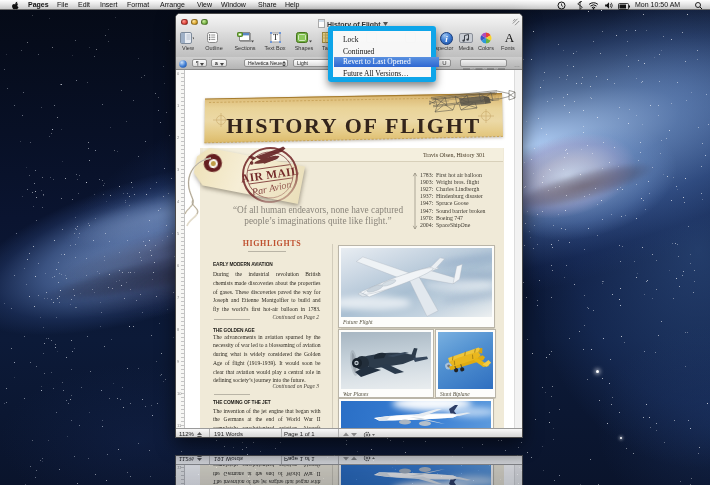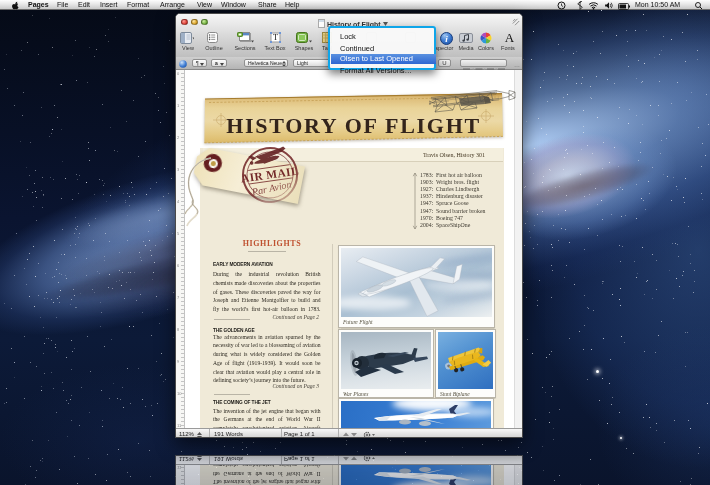--- a/index.html
+++ b/index.html
@@ -103,22 +103,22 @@
 .cont{position:absolute;left:37px;width:106px;text-align:right;font-family:"Liberation Serif",serif;font-style:italic;font-size:5.5px;color:#46423a;}
 .pbox{position:absolute;background:#fdfdfb;border:0.5px solid #bab5a8;box-shadow:0 0.5px 1px rgba(0,0,0,.15);}
 .photo{position:absolute;overflow:hidden;}
 .cl{position:absolute;border-radius:50%;filter:blur(3px);}
 .cap{position:absolute;left:4px;font-family:"Liberation Serif",serif;font-style:italic;font-size:5.5px;color:#55503f;}
 
 #sbar{position:absolute;left:0;top:414px;width:348px;height:11px;
  background:linear-gradient(#f8f8f8,#cdcdcd);border-top:1px solid #9a9a9a;box-sizing:border-box;font-size:6px;color:#222;}
 .sdiv{position:absolute;top:0;width:1px;height:11px;background:#b0b0b0;}
 
-#menu{position:absolute;left:328px;top:26px;width:108px;height:44px;background:rgba(249,249,249,.96);
- border:2px solid #0ea5e9;border-radius:3px;box-shadow:0 4px 9px rgba(0,0,0,.5);box-sizing:border-box;z-index:60;}
+#menu{position:absolute;left:328px;top:26px;width:108px;height:56px;background:rgba(249,249,249,.96);
+ border:5px solid #0ea5e9;border-radius:3px;box-shadow:0 4px 9px rgba(0,0,0,.5);box-sizing:border-box;z-index:60;font-family:Liberation Serif, serif;}
 .mitem{position:absolute;left:1px;width:105px;height:10px;line-height:10px;font-size:7.5px;color:#111;padding-left:9px;box-sizing:border-box;}
 #mhl{background:linear-gradient(#5a91e0,#2e67d2);color:#fff;}
 </style></head>
 <body>
 <div id="desk">
   <div class="gal" id="g6"></div>
     <div class="gal" id="g7"></div>
     <div class="gal" id="g9"></div>
     <div class="gal" id="g11"></div>
     <div class="gal" id="g12"></div>
@@ -390,20 +390,21 @@
       <text x="30" y="33.5" text-anchor="middle" font-family="Liberation Serif" font-weight="bold" font-size="11.5" fill="#6d1f21" letter-spacing="0.4">AIR MAIL</text>
       <text x="30" y="46.5" text-anchor="middle" font-family="Liberation Serif" font-style="italic" font-size="10" fill="#6d1f21" transform="rotate(-4 30 46.5)">Par Avion</text>
   </svg></div>
   <svg id="string" width="42" height="76" viewBox="0 0 42 76">
     <g fill="none">
     <path d="M32,4 C20,6 12,14 10,24 C8,34 12,40 14,46 C16,52 8,54 6,60 M14,46 C10,52 22,54 18,60 C16,64 10,66 8,72" stroke="#e3dccb" stroke-width="1.7"></path>
     <path d="M32,4 C20,6 12,14 10,24 C8,34 12,40 14,46" stroke="#8a8274" stroke-width="0.6"></path>
     <path d="M14,46 C16,52 8,54 6,60 M14,46 C10,52 22,54 18,60" stroke="#8a8274" stroke-width="0.5"></path>
     </g>
   </svg>
+  <div id="quote">“Of all human endeavors, none have captured<br>people’s imaginations quite like flight.”</div>
   <div id="hl">HIGHLIGHTS</div>
   <div class="divider" style="left:72px;top:181px;width:38px"></div>
   <svg id="tline" width="8" height="62" viewBox="0 0 8 62">
           <path d="M4,3 V59M4,3 L2.2,6.2M4,3 L5.8,6.2M4,59 L2.2,55.8M4,59 L5.8,55.8" stroke="#8f897b" stroke-width="0.7" fill="none"></path>
         </svg>
   <div id="tltext">1783:&nbsp; First hot air balloon<br>1903:&nbsp; Wright bros. flight<br>1927:&nbsp; Charles Lindbergh<br>1937:&nbsp; Hindenburg disaster<br>1947:&nbsp; Spruce Goose<br>1947:&nbsp; Sound barrier broken<br>1970:&nbsp; Boeing 747<br>2004:&nbsp; SpaceShipOne</div>
   <div class="colsep"></div>
   <div class="h3" style="top:192px">EARLY MODERN AVIATION</div>
   <div class="para" style="top:200px">
           <div>During the industrial revolution British</div>
@@ -534,15 +535,15 @@
           <circle cx="4" cy="4" r="2.6" fill="none" stroke="#555" stroke-width="1.4" stroke-dasharray="1.2 0.9"></circle>
           <circle cx="4" cy="4" r="1" fill="#555"></circle>
           <path d="M9 3h3l-1.5 2z" fill="#666"></path>
         </svg>
  </div>
 </div>
   </div>
 <div id="menu">
   <div class="mitem" style="top:4px">Lock</div>
   <div class="mitem" style="top:16px">Continued</div>
-  <div class="mitem" id="mhl" style="top:26px;height:9.5px;line-height:9.5px">Olsen to Last Opened</div>
-  <div class="mitem" style="top:37.5px">Format All Versions…</div>
+  <div class="mitem" id="mhl" style="top:26px;height:9.5px;line-height:9.5px">Revert to Last Opened</div>
+  <div class="mitem" style="top:37.5px">Future All Versions…</div>
 </div>
 
 </body></html>

